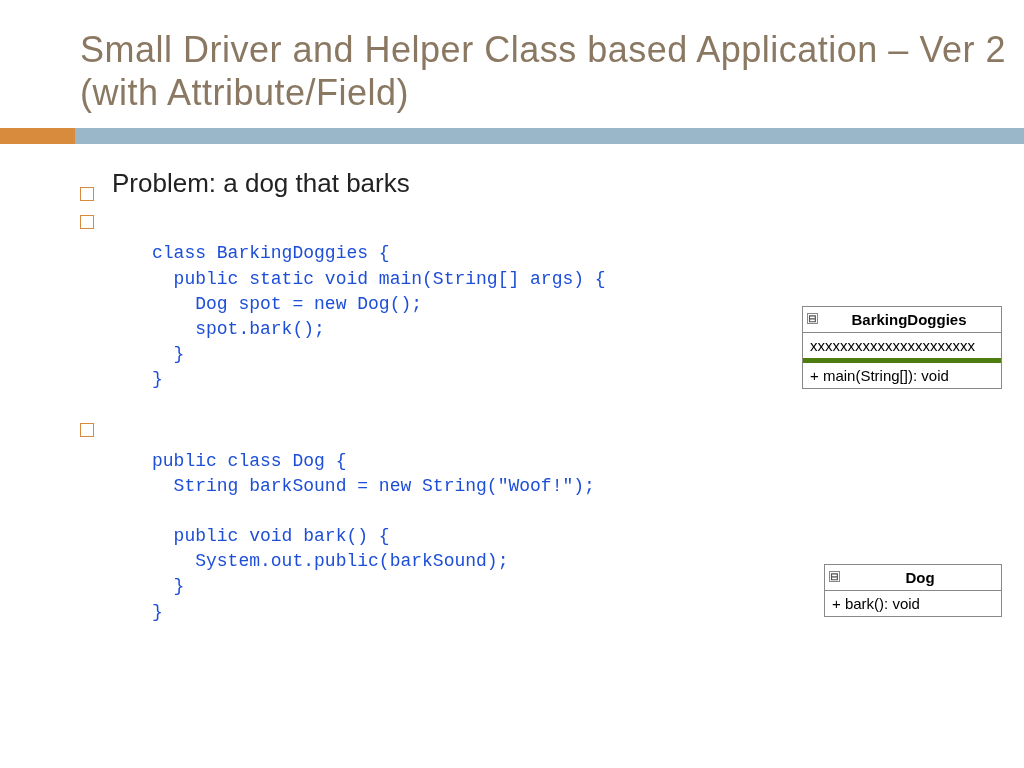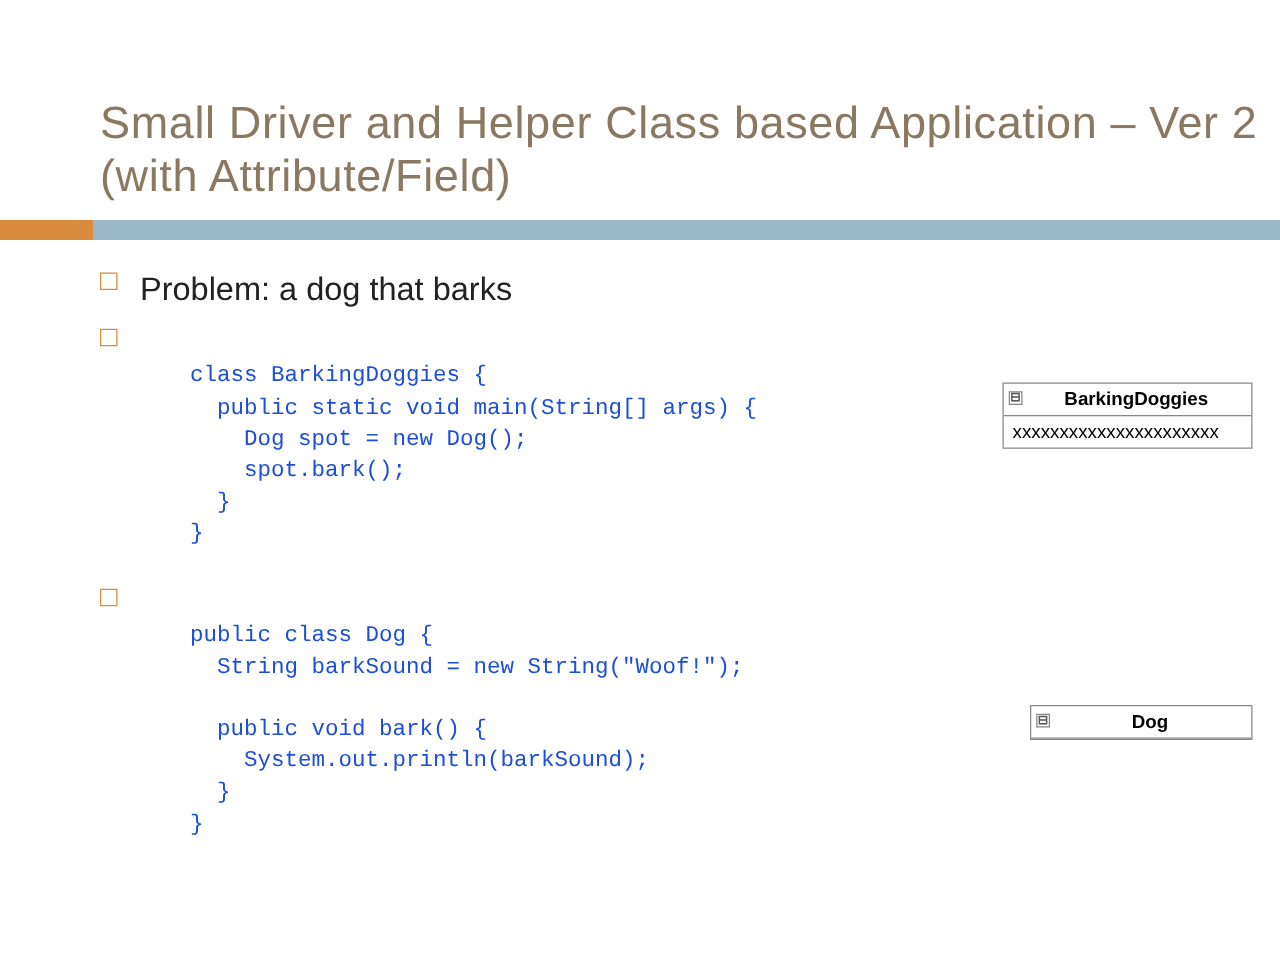--- a/index.html
+++ b/index.html
@@ -3,28 +3,28 @@
   <meta charset="utf-8">
   <style>
     * { margin: 0; padding: 0; box-sizing: border-box; }
     body {
       width: 1024px; height: 768px;
       font-family: 'Century Gothic', 'Futura', 'Trebuchet MS', sans-serif;
       background: #fff; overflow: hidden; position: relative;
     }
     .title {
       color: #8a7862; font-size: 36px; font-weight: 300;
-      padding: 28px 0 0 80px; line-height: 1.2; letter-spacing: 0.5px; margin-top: 48px;
+      padding: 28px 0 0 80px; line-height: 1.2; letter-spacing: 0.5px;
     }
     .divider-wrap { display: flex; height: 16px; margin-top: 14px; }
     .divider-orange { width: 75px; background: #d88a3d; }
     .divider-blue { flex: 1; background: #9ab6c9; }
     .content { padding: 24px 18px 0 80px; }
     .bullet-item {
-      display: flex; align-items: flex-start; gap: 18px;
+      display: flex; align-items: flex-end; gap: 18px;
       font-size: 26px; color: #222; margin-bottom: 14px;
       font-weight: 300;
     }
     .bullet-box {
       width: 14px; height: 14px; border: 1.5px solid #d88a3d;
       flex-shrink: 0; display: inline-block; position: relative; top: 2px;
     }
     .code-block {
       font-family: 'Courier New', monospace; font-size: 18px;
       color: #1d4ed8; margin: 10px 0 28px 72px; line-height: 1.4;
@@ -79,32 +79,34 @@
 }</div>
 
   <div class="bullet-item">
     <span class="bullet-box"></span>
   </div>
 
   <div class="code-block">public class Dog {
   String barkSound = new String("Woof!");
 
   public void bark() {
-    System.out.println(barkSound);
+    System.out.public(barkSound);
   }
 }</div>
 
 </div>
 
 <div class="uml-box first">
   <div class="uml-header">
     <span class="uml-collapse">⊟</span>
     <span>BarkingDoggies</span>
   </div>
   <div class="uml-row">xxxxxxxxxxxxxxxxxxxxxx</div>
+  <div class="uml-row">+ main(String[]): void</div>
 </div>
 
 <div class="uml-box second">
   <div class="uml-header">
     <span class="uml-collapse">⊟</span>
     <span>Dog</span>
   </div>
+  <div class="uml-row">+ bark(): void</div>
 </div>
 
 </body></html>

